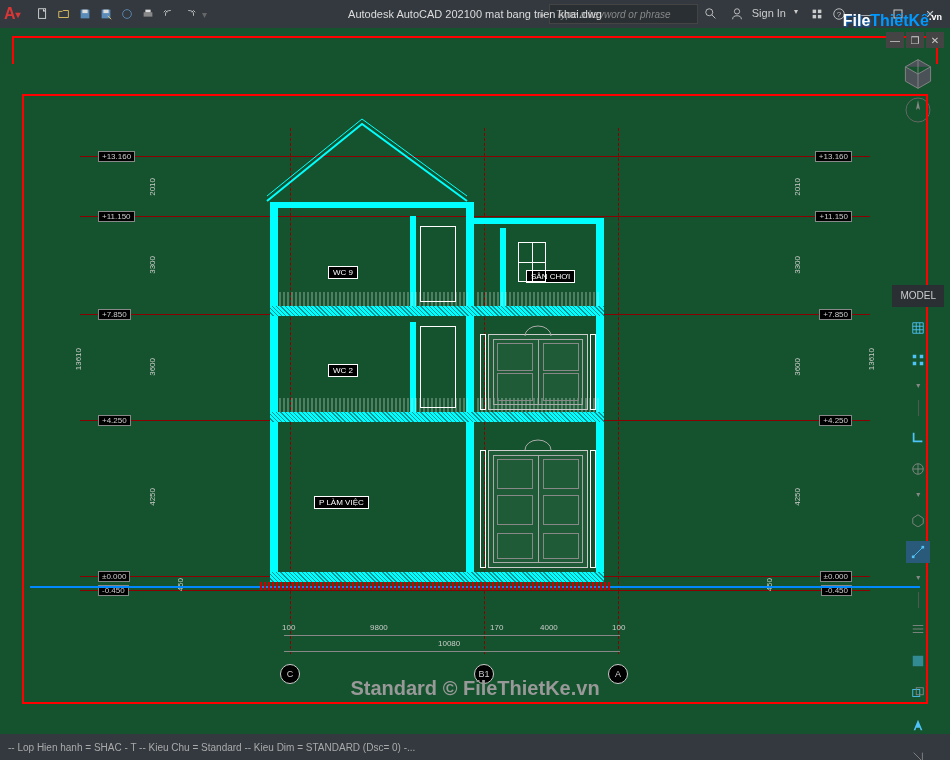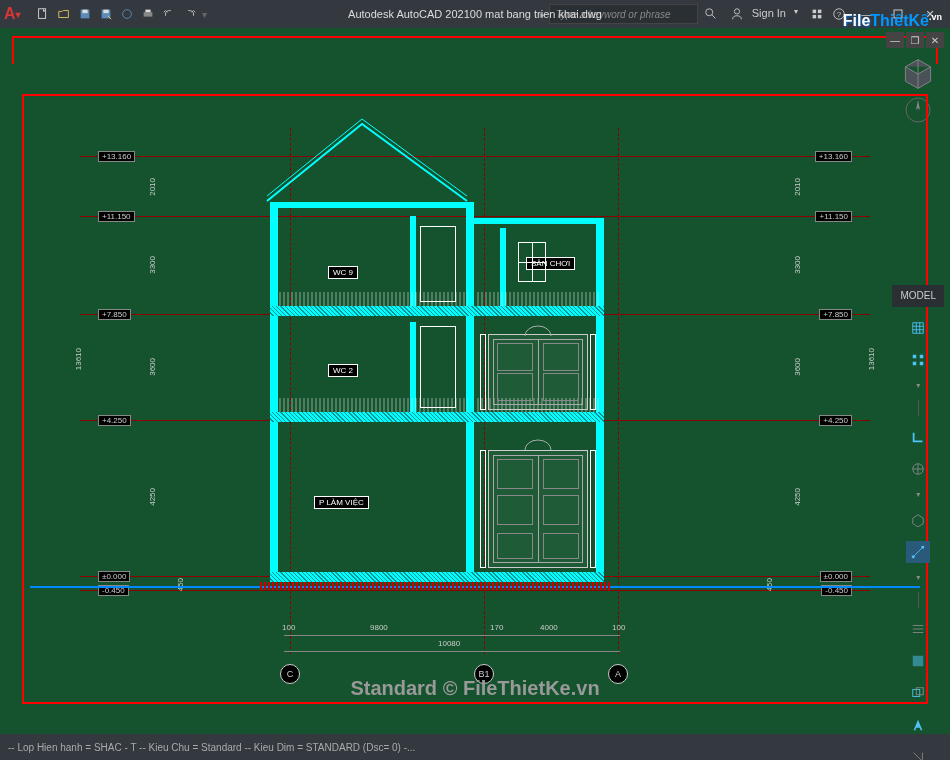--- a/index.html
+++ b/index.html
@@ -281,21 +281,21 @@
     <div class="hatch" style="left:0;top:426px;width:334px;height:10px"></div>
 
     <div class="wall" style="left:0;top:56px;width:204px;height:6px"></div>
     <div class="wall" style="left:200px;top:72px;width:134px;height:6px"></div>
 
     <div class="wall" style="left:140px;top:70px;width:6px;height:90px"></div>
     <div class="wall" style="left:140px;top:176px;width:6px;height:90px"></div>
     <div class="wall" style="left:230px;top:82px;width:6px;height:78px"></div>
 
     <div class="room-label" style="top:120px;left:58px">WC 9</div>
-    <div class="room-label" style="top:111px;left:256px">SÂN CHƠI</div>
+    <div class="room-label" style="top:124px;left:256px">SÂN CHƠI</div>
     <div class="room-label" style="top:218px;left:58px">WC 2</div>
     <div class="room-label" style="top:350px;left:44px">P LÀM VIỆC</div>
 
     <div class="detail-white" style="top:96px;left:248px;width:28px;height:40px">
       <div style="position:absolute;top:0;left:50%;width:1px;height:100%;background:#fff"></div>
       <div style="position:absolute;top:50%;left:0;width:100%;height:1px;background:#fff"></div>
     </div>
 
     <div class="rail" style="top:146px;left:8px;width:190px">
       <svg width="100%" height="14">

